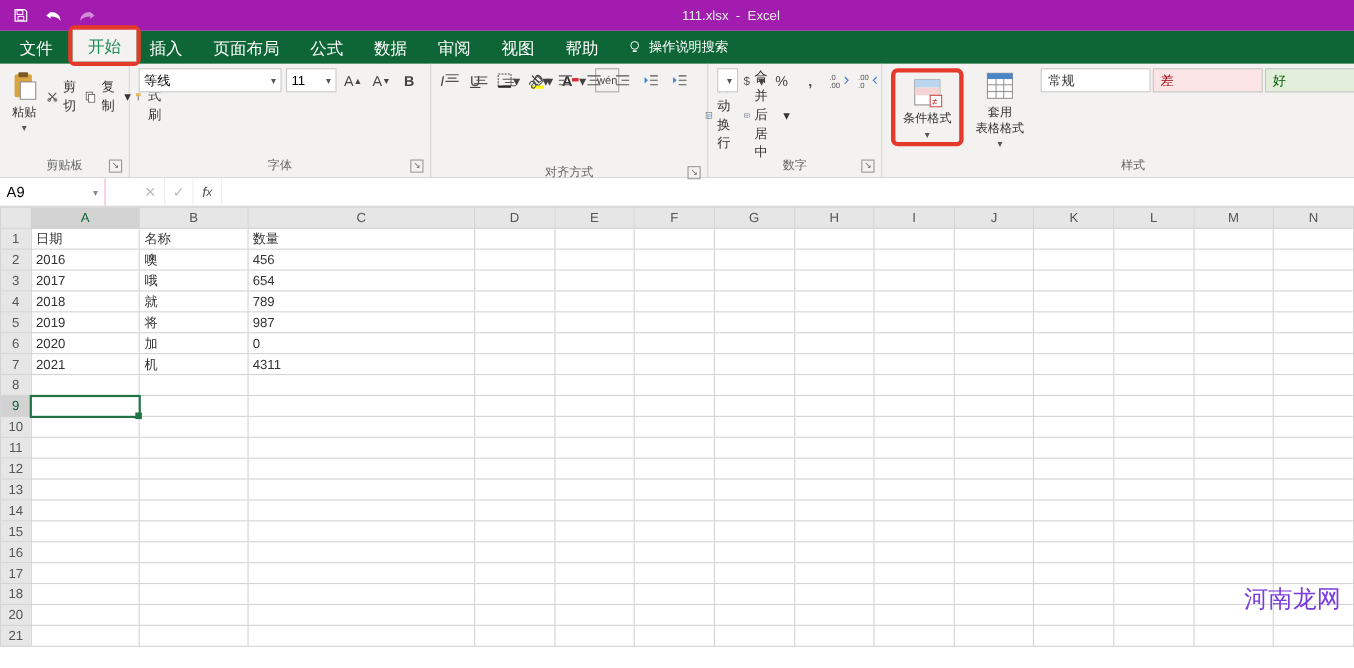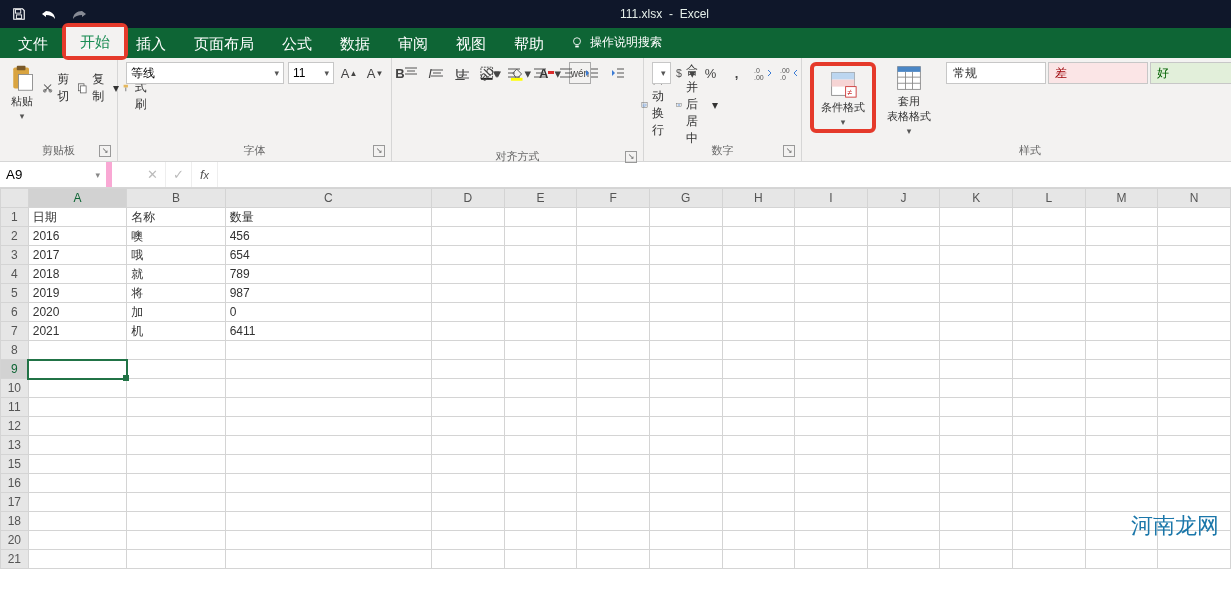--- a/index.html
+++ b/index.html
@@ -1,19 +1,19 @@
 <!DOCTYPE html>
 <html><head>
 <meta charset="utf-8">
 <style>
   * { box-sizing: border-box; margin: 0; padding: 0; font-family: "Microsoft YaHei", "Segoe UI", sans-serif; }
   body { width: 1231px; height: 607px; overflow: hidden; background: #fff; font-size: 12px; color: #333; }
 
   
-  .titlebar { height: 28px; background: #0f172a; color: #fff; display: flex; align-items: center; }
+  .titlebar { height: 28px; background: #a21caf; color: #fff; display: flex; align-items: center; }
   .qat { display: flex; align-items: center; gap: 8px; padding: 0 8px; }
   .qat .qbtn { width: 22px; height: 22px; display: flex; align-items: center; justify-content: center; color: #fff; font-size: 13px; }
   .qat .qbtn svg { fill: #fff; }
   .title-center { flex: 1; text-align: center; font-size: 12px; color: #e5efe9; }
 
   
   .tabs { height: 30px; background: #0e6535; display: flex; align-items: flex-end; padding-left: 4px; color: #fff; }
   .tab { padding: 6px 14px 4px 14px; font-size: 15px; cursor: pointer; }
   .tab.active { background: #f3f2f1; color: #1a8c54; }
   .tabs .tell { display: flex; align-items: center; gap: 6px; color: #fff; font-size: 12px; padding: 0 12px 7px 12px; }
@@ -43,42 +43,42 @@
   .sc-good { background: #e2efda; color: #006100; }
   .sc-check { background: #a5a5a5; color: #fff; }
   .sc-explain { background: #fff; color: #7f7f7f; font-style: italic; }
   .sc-warn { background: #fff; color: #ff0000; }
 
   
   .hl { border: 4px solid #e53a2b; border-radius: 6px; position: relative; }
 
   
   .formulabar { height: 26px; border-bottom: 1px solid #d6d6d6; display: flex; align-items: stretch; background: #fff; }
-  .namebox { width: 112px; border-right: 6px solid #f9a8d4; display: flex; align-items: center; padding: 0 6px; font-size: 12px; }
+  .namebox { width: 96px; border-right: 1px solid #f9a8d4; display: flex; align-items: center; padding: 0 6px; font-size: 12px; }
   .namebox input { border: none; outline: none; width: 100%; }
   .fb-btn { width: 26px; display: flex; align-items: center; justify-content: center; border-right: 1px solid #eee; color: #888; font-size: 13px; }
   .fb-input { flex: 1; padding: 0 6px; display: flex; align-items: center; }
   .fb-input input { border: none; outline: none; width: 100%; }
 
   
   .grid-wrap { position: relative; }
   table.grid { border-collapse: collapse; table-layout: fixed; }
   .grid th, .grid td { border: 1px solid #d4d4d4; font-size: 12px; height: 19px; }
   .grid thead th { background: #e6e6e6; color: #555; font-weight: normal; text-align: center; }
   .grid tbody th { background: #e6e6e6; color: #555; font-weight: normal; text-align: center; width: 28px; }
   .grid td { padding: 0 4px; background: #fff; }
   .colhdr.sel, .rowhdr.sel { background: #d2d2d2; color: #0e6535; }
   .selcell { outline: 2px solid #217346; outline-offset: -1px; position: relative; }
   .selcell::after { content: ""; position: absolute; right: -3px; bottom: -3px; width: 6px; height: 6px; background: #217346; }
   .txt-r { text-align: left; }
 
   .corner { width: 28px; background: #e6e6e6; }
 
   
-  .watermark { position: absolute; right: 12px; bottom: 28px; font-size: 22px; color: #0369a1; font-family: "SimHei", sans-serif; opacity: 0.9; pointer-events: none; }
+  .watermark { position: absolute; right: 12px; bottom: 28px; font-size: 22px; color: #6d28d9; font-family: "SimHei", sans-serif; opacity: 0.9; pointer-events: none; }
 
   svg { display: block; }
 </style>
 </head>
 <body>
 
 <div class="titlebar">
   <div class="qat">
     <div class="qbtn">
         <svg width="14" height="14" viewBox="0 0 16 16">
@@ -162,21 +162,21 @@
             <span>格式刷</span>
           </div>
       </div>
     </div>
     <div class="group-label"><span>剪贴板</span><span class="launcher">↘</span></div>
   </div>
 
   <div class="group" style="width:274px;">
     <div class="group-body stack" style="width:100%;">
       <div class="row">
-        <div class="combo" style="width:158px;gap:47px;">
+        <div class="combo" style="width:130px;gap:47px;">
             <input value="等线" style="">
             <span class="drop">▾</span>
           </div>
         <div class="combo" style="width:46px;">
             <input value="11" style="">
             <span class="drop">▾</span>
           </div>
         <div class="minibtn">A<sup style="font-size:8px">▲</sup></div>
         <div class="minibtn">A<sub style="font-size:8px">▼</sub></div>
       </div>
@@ -510,21 +510,21 @@
           <td></td>
           <td></td>
           <td></td>
           <td></td>
           <td></td>
         </tr>
         <tr>
           <th class="rowhdr">7</th>
           <td class="txt-r">2021</td>
           <td>机</td>
-          <td class="txt-r">6411</td>
+          <td class="txt-r">4311</td>
           <td></td>
           <td></td>
           <td></td>
           <td></td>
           <td></td>
           <td></td>
           <td></td>
           <td></td>
           <td></td>
           <td></td>
@@ -610,20 +610,37 @@
           <td></td>
           <td></td>
           <td></td>
           <td></td>
           <td></td>
           <td></td>
           <td></td>
         </tr>
         <tr>
           <th class="rowhdr">13</th>
+          <td></td>
+          <td></td>
+          <td></td>
+          <td></td>
+          <td></td>
+          <td></td>
+          <td></td>
+          <td></td>
+          <td></td>
+          <td></td>
+          <td></td>
+          <td></td>
+          <td></td>
+          <td></td>
+        </tr>
+        <tr>
+          <th class="rowhdr">14</th>
           <td></td>
           <td></td>
           <td></td>
           <td></td>
           <td></td>
           <td></td>
           <td></td>
           <td></td>
           <td></td>
           <td></td>

